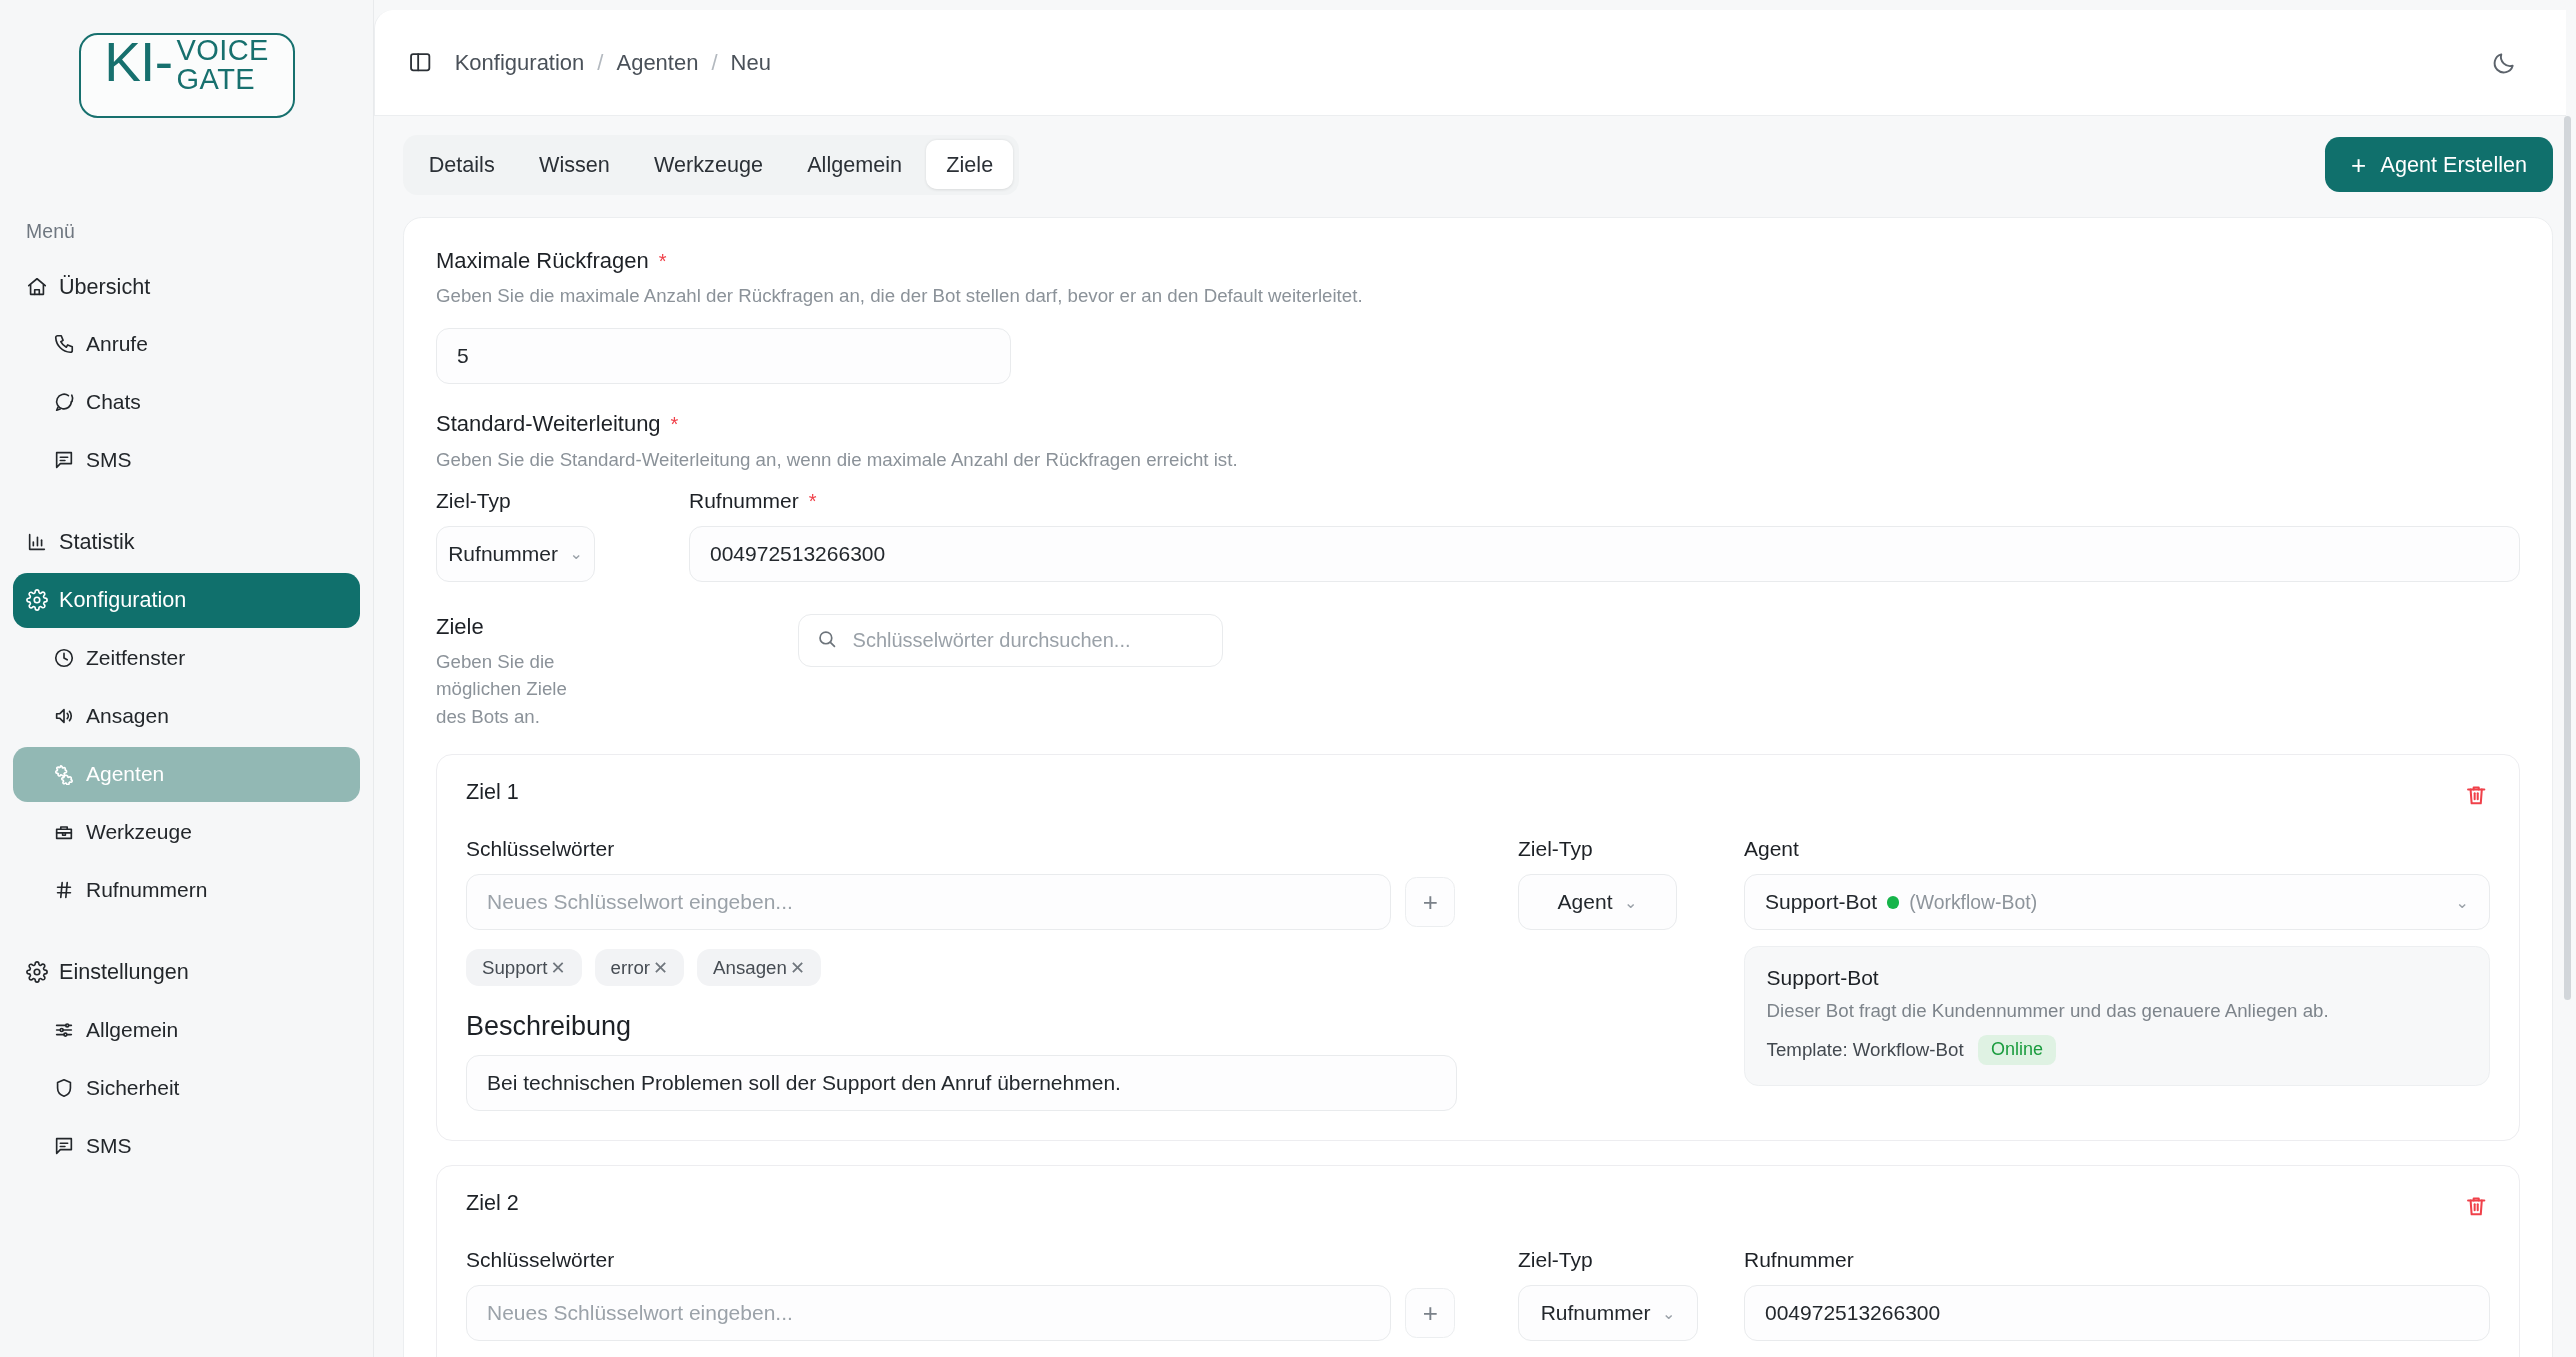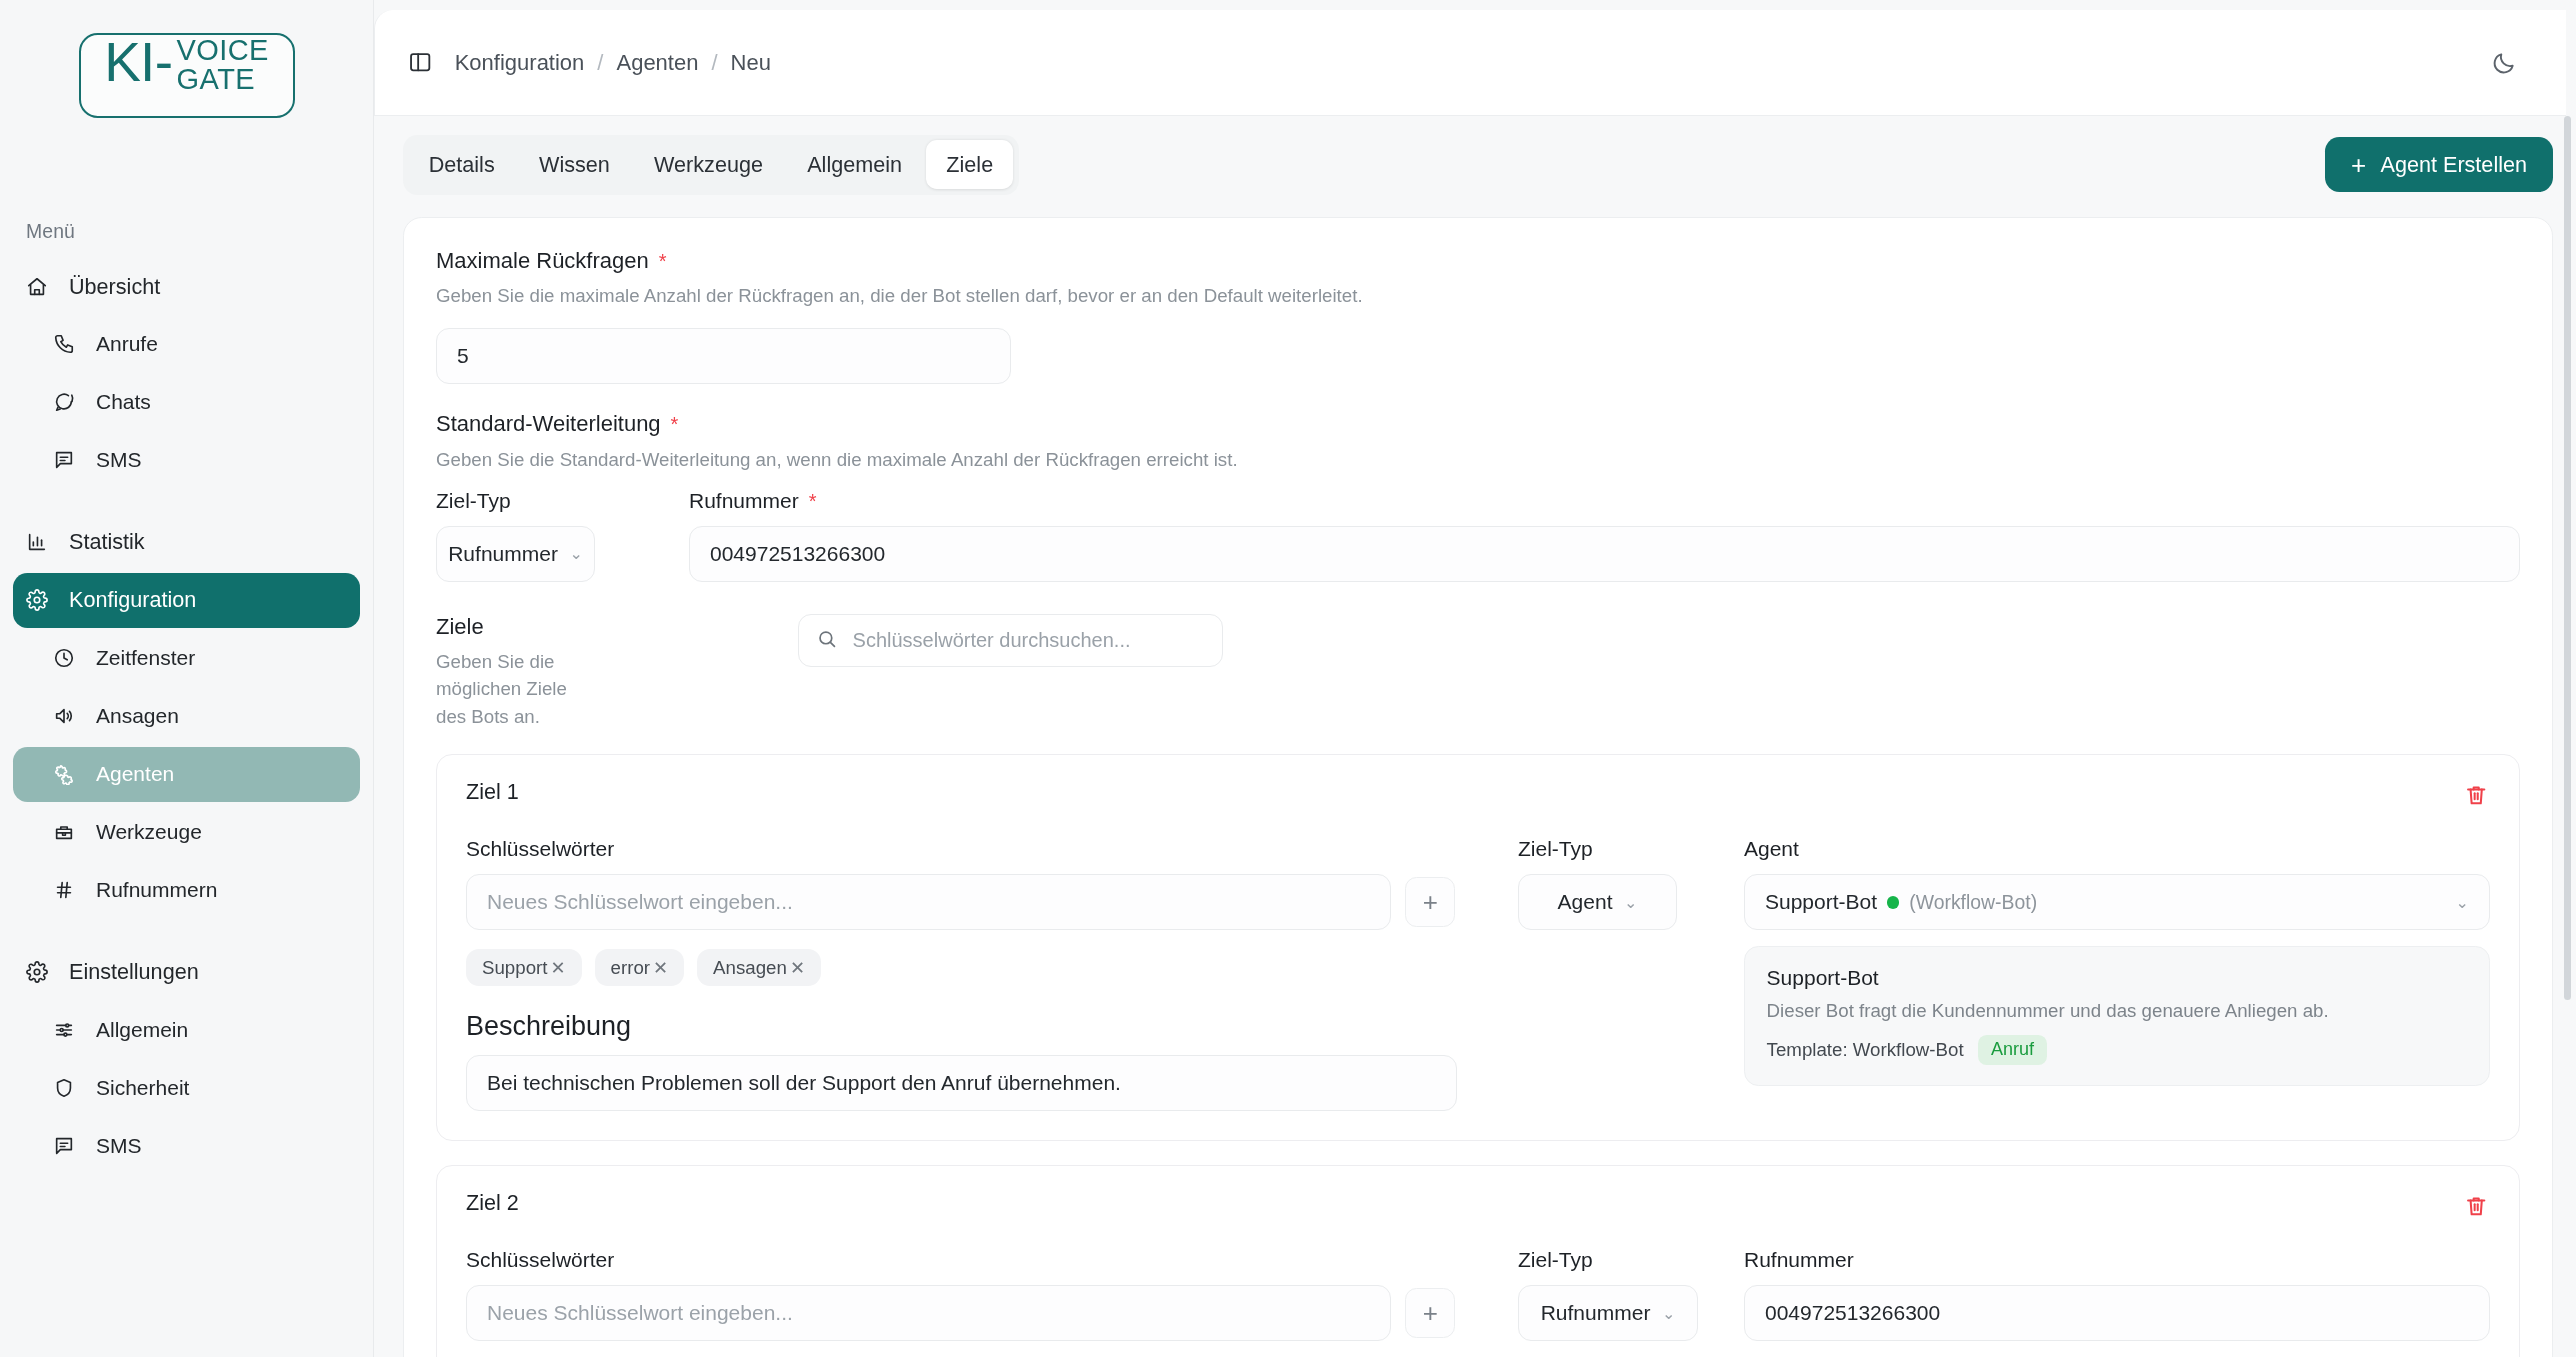--- a/index.html
+++ b/index.html
@@ -47,21 +47,21 @@
     border-radius: 14.4px;
     padding-left: 13px;
     color: #23272b;
     font-size: 21.6px;
     cursor: pointer;
     margin-bottom: 2.9px;
   }
   .nav-item.sub { padding-left: 40px; font-size: 21px; }
   .nav-item .nv-ico { width: 33px; display: flex; align-items: center; flex: 0 0 33px; }
   .nav-item .nv-ico svg { width: 22px; height: 22px; }
-  .nav-item span.lbl { margin-left: 10px; white-space: nowrap; }
+  .nav-item span.lbl { margin-left: 0; white-space: nowrap; }
   .nav-item.active-primary { background: #10706c; color: #ffffff; }
   .nav-item.active-primary svg { stroke: #ffffff; }
   .nav-item.active-sub { background: #92b8b4; color: #ffffff; }
   .nav-item.active-sub svg { stroke: #ffffff; }
   .nav-gap { height: 24.4px; }
 
   
   .main { flex: 1; display: flex; flex-direction: column; min-width: 0; background: #f7f8f9; }
 
   .topbar {
@@ -605,21 +605,21 @@
                 <span class="dot"></span>
                 <span class="muted">(Workflow-Bot)</span>
                 <span class="sp"></span>
                 <span class="chev">⌄</span>
               </div>
               <div class="bot-card">
                 <div class="bot-name">Support-Bot</div>
                 <div class="bot-desc">Dieser Bot fragt die Kundennummer und das genauere Anliegen ab.</div>
                 <div class="bot-meta">
                   <span class="tpl">Template: Workflow-Bot</span>
-                  <span class="badge-online">Anruf</span>
+                  <span class="badge-online">Online</span>
                 </div>
               </div>
             </div>
           </div>
         </div>
 
         <div class="goal-card">
           <div class="goal-title">Ziel 2</div>
           <span class="trash">
             <svg viewBox="0 0 24 24" width="24.4" height="24.4" fill="none" stroke="#f0414a" stroke-width="2" stroke-linecap="round" stroke-linejoin="round">

